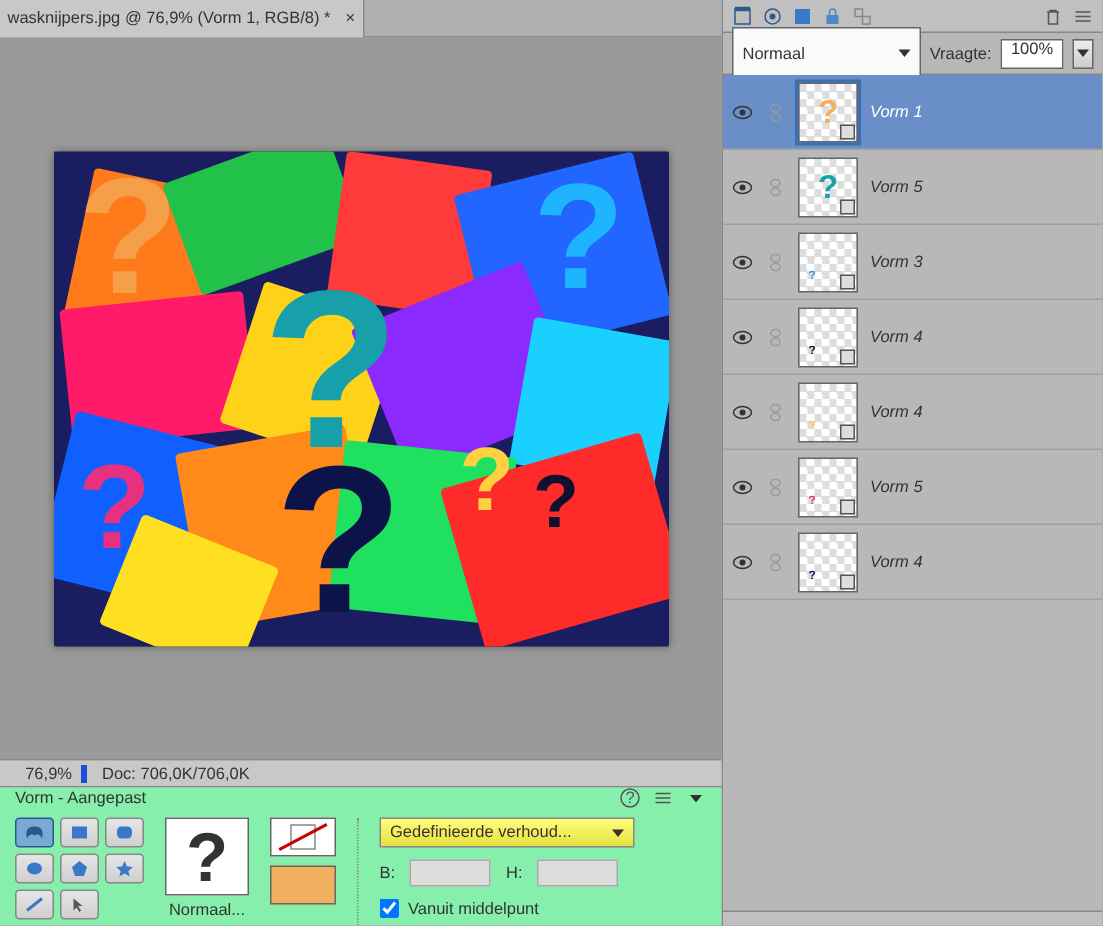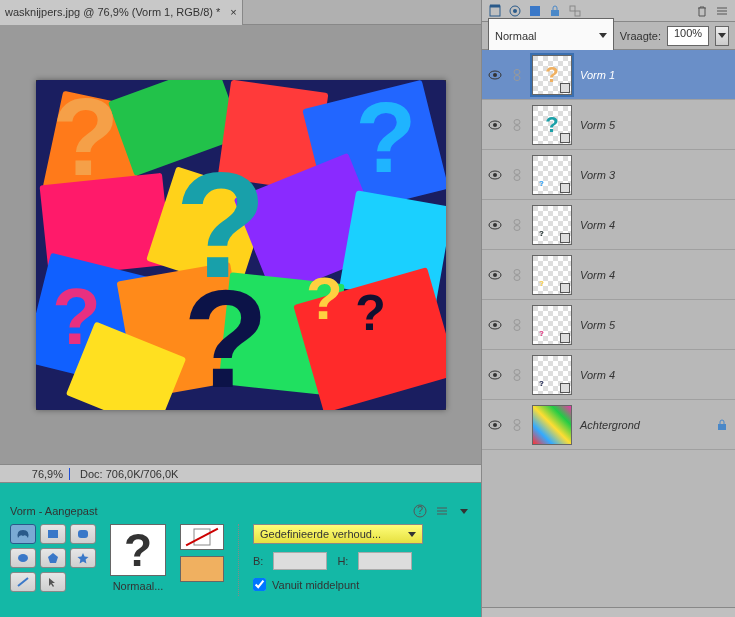--- a/index.html
+++ b/index.html
@@ -6,23 +6,23 @@
 body{background:#b8b8b8;width:735px;height:617px;display:flex;overflow:hidden}
 .left{flex:1;display:flex;flex-direction:column;background:#b8b8b8;border-right:1px solid #888}
 .tab-bar{height:25px;background:#b0b0b0;border-bottom:1px solid #888;display:flex;align-items:center}
 .doc-tab{background:#c8c8c8;height:25px;padding:0 5px;display:flex;align-items:center;gap:10px;border-right:1px solid #888}
 .doc-tab .close{cursor:pointer}
 .canvas-wrap{flex:1;background:#9a9a9a;display:flex;align-items:center;justify-content:center;border-bottom:1px solid #888}
 .canvas{width:410px;height:330px;background:#333;position:relative;overflow:hidden;box-shadow:0 0 6px rgba(0,0,0,.4)}
 .clip{position:absolute;border-radius:3px}
 .qmark{position:absolute;font-weight:900;font-family:Arial,sans-serif}
 .status{height:18px;background:#c8c8c8;display:flex;align-items:center;border-bottom:1px solid #888}
-.status .zoom{width:70px;padding:0 6px;border-right:1px solid #1d4ed8;text-align:right}
+.status .zoom{width:58px;padding:0 6px;border-right:4px solid #1d4ed8;text-align:right}
 .status .doc{padding:0 10px}
-.toolopts{background:#14b8a6;padding:21px 10px;position:relative}
+.toolopts{background:#86efac;padding:0 10px;position:relative}
 .tool-head{display:flex;align-items:center;justify-content:space-between;margin-bottom:6px}
 .tool-body{display:flex;gap:14px;align-items:flex-start}
 .shape-pills{display:grid;grid-template-columns:repeat(3,26px);gap:4px}
 .pill{width:26px;height:20px;background:linear-gradient(#e6e6e6,#cfcfcf);border:1px solid #888;border-radius:3px;display:flex;align-items:center;justify-content:center}
 .pill.sel{background:#7aaad4;border-color:#2a5a8a}
 .sw{width:14px;height:12px}
 .preset{display:flex;flex-direction:column;align-items:center;gap:4px}
 .preset-box{width:56px;height:52px;background:#fff;border:1px solid #666;display:flex;align-items:center;justify-content:center;font-size:46px;font-weight:900;font-family:Arial}
 .style-col{display:flex;flex-direction:column;gap:6px}
 .style-sw{width:44px;height:26px;border:1px solid #666;background:#fff;display:flex;align-items:center;justify-content:center;position:relative}
@@ -395,37 +395,15 @@
             <ellipse cx="5" cy="9" rx="3" ry="2.5" fill="none" stroke="#999"></ellipse>
           </svg>
         </span>
     <div class="thumb">
           <span style="font-size:8px;font-weight:900;color:#10184a;position:absolute;left:6px;bottom:6px">?</span>
           <div class="shape-badge"></div>
         </div>
     <span class="lname">Vorm 4</span>
 
   </div>
-      <div class="layer">
-    <span class="ic">
-          <svg width="14" height="10">
-            <ellipse cx="7" cy="5" rx="6" ry="4" fill="none" stroke="#333"></ellipse>
-            <circle cx="7" cy="5" r="2" fill="#333"></circle>
-          </svg>
-        </span>
-    <span class="ic">
-          <svg width="10" height="12">
-            <ellipse cx="5" cy="3" rx="3" ry="2.5" fill="none" stroke="#999"></ellipse>
-            <ellipse cx="5" cy="9" rx="3" ry="2.5" fill="none" stroke="#999"></ellipse>
-          </svg>
-        </span>
-    <div class="thumb" style="background:linear-gradient(45deg,#f33,#3af,#fd3,#2c4,#e3a);"></div>
-    <span class="lname">Achtergrond</span>
-    <span class="ic" style="margin-left:auto">
-          <svg width="12" height="12">
-            <rect x="2" y="5" width="8" height="6" fill="#4a88c8"></rect>
-            <path d="M4 5 V3 a2 2 0 0 1 4 0 V5" fill="none" stroke="#4a88c8"></path>
-          </svg>
-        </span>
-  </div>
     </div>
   <div class="panel-bot"></div>
 </div>
 
 </body></html>

